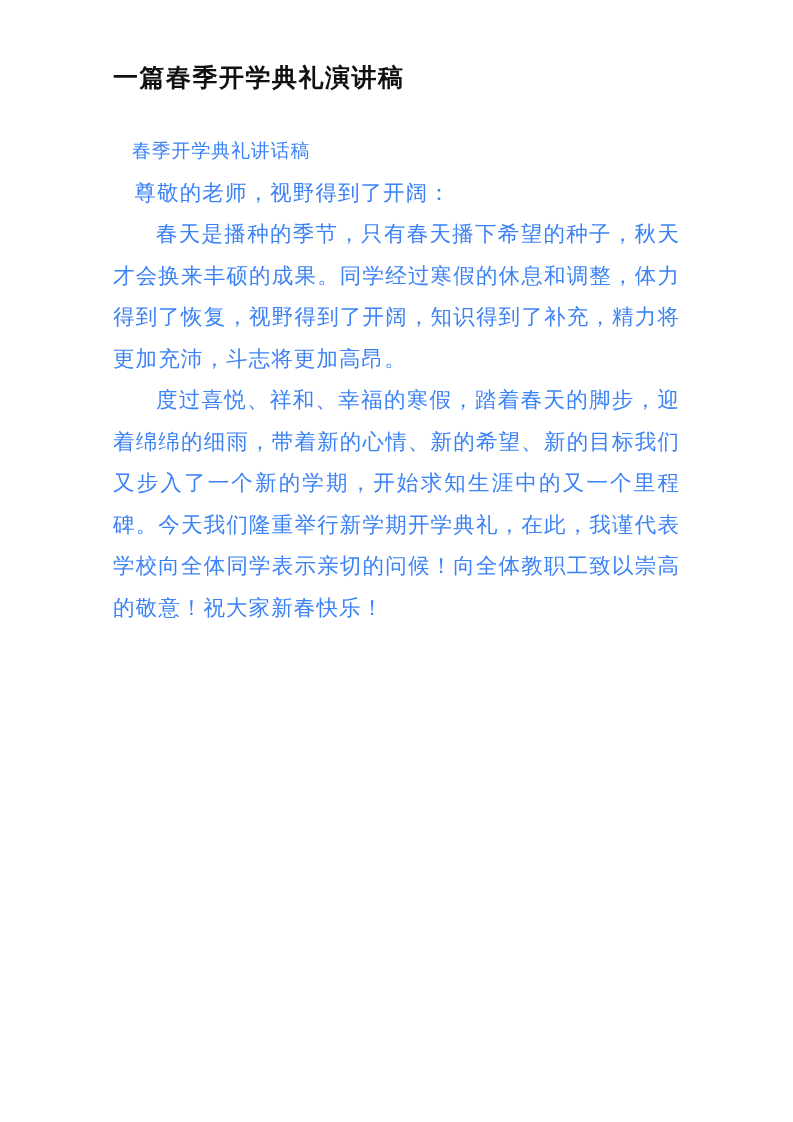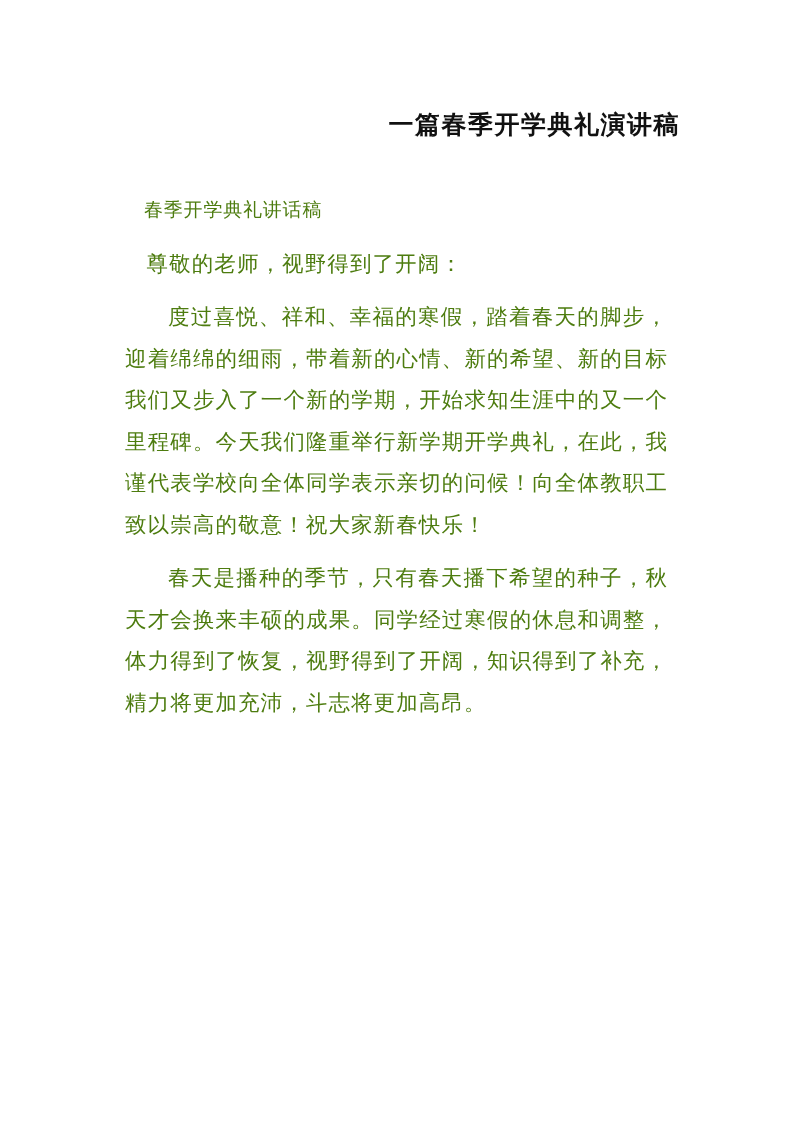--- a/index.html
+++ b/index.html
@@ -23,43 +23,43 @@
   .doc-body {
     position: absolute;
     left: 113px;
     top: 0;
     width: 567px;
   }
 
   .doc-title {
     font-size: 25px;
     font-weight: bold;
-    text-align: right;
+    text-align: left;
     letter-spacing: 1.5px;
     color: #111111;
     margin: 0;
-    padding-top: 110px;
+    padding-top: 63px;
     line-height: 1.2;
   }
 
   .para-block {
     margin: 0;
     padding-top: 37px;
   }
 
   .doc-line {
     font-size: 21.5px;
     line-height: 41.5px;
     letter-spacing: 1.1px;
-    color: #4d7c0f;
+    color: #3b82f6;
     text-align: justify;
     text-align-last: left;
     white-space: pre-wrap;
     word-break: break-all;
-    margin: 12px;
+    margin: 0;
   }
 
   .doc-line.smaller {
     font-size: 19px;
     letter-spacing: 0.8px;
   }
 
   .indent-2 {
     text-indent: 2em;
   }
@@ -76,23 +76,23 @@
   <div class="doc-body">
 
     <h1 class="doc-title">一篇春季开学典礼演讲稿</h1>
 
     <div class="para-block">
 
       <p class="doc-line smaller indent-1">春季开学典礼讲话稿</p>
 
       <p class="doc-line indent-1">尊敬的老师，视野得到了开阔：</p>
 
+      <p class="doc-line indent-2">春天是播种的季节，只有春天播下希望的种子，秋天才会换来丰硕的成果。同学经过寒假的休息和调整，体力得到了恢复，视野得到了开阔，知识得到了补充，精力将更加充沛，斗志将更加高昂。</p>
+
       <p class="doc-line indent-2">度过喜悦、祥和、幸福的寒假，踏着春天的脚步，迎着绵绵的细雨，带着新的心情、新的希望、新的目标我们又步入了一个新的学期，开始求知生涯中的又一个里程碑。今天我们隆重举行新学期开学典礼，在此，我谨代表学校向全体同学表示亲切的问候！向全体教职工致以崇高的敬意！祝大家新春快乐！</p>
-
-      <p class="doc-line indent-2">春天是播种的季节，只有春天播下希望的种子，秋天才会换来丰硕的成果。同学经过寒假的休息和调整，体力得到了恢复，视野得到了开阔，知识得到了补充，精力将更加充沛，斗志将更加高昂。</p>
 
 
 
     </div>
 
   </div>
 
 </div>
 
 </body></html>

